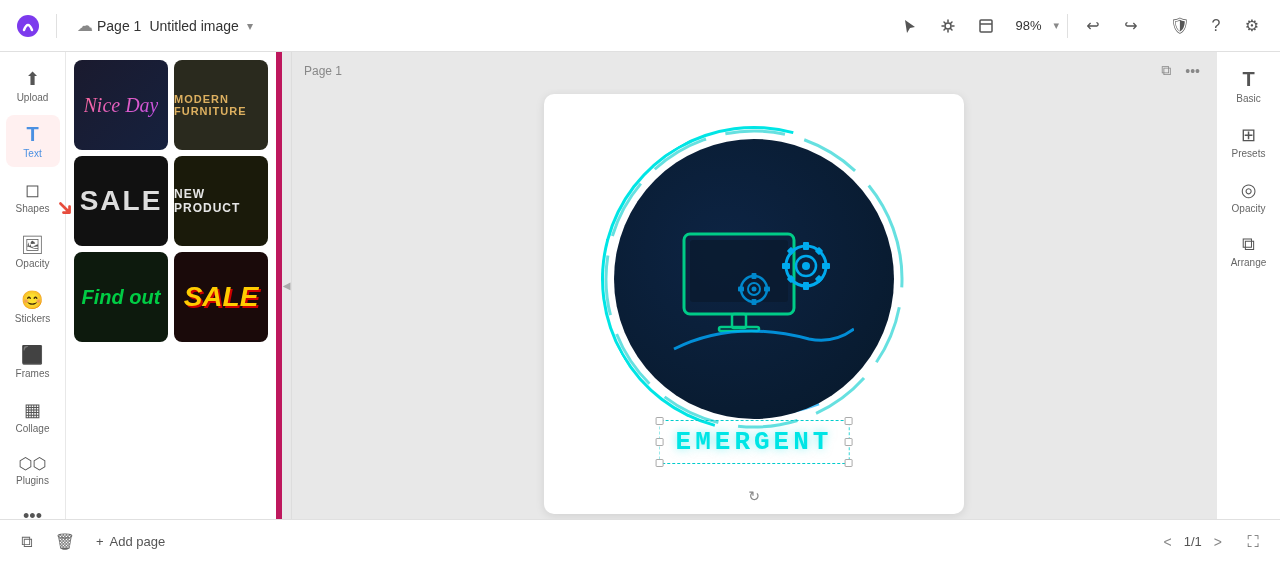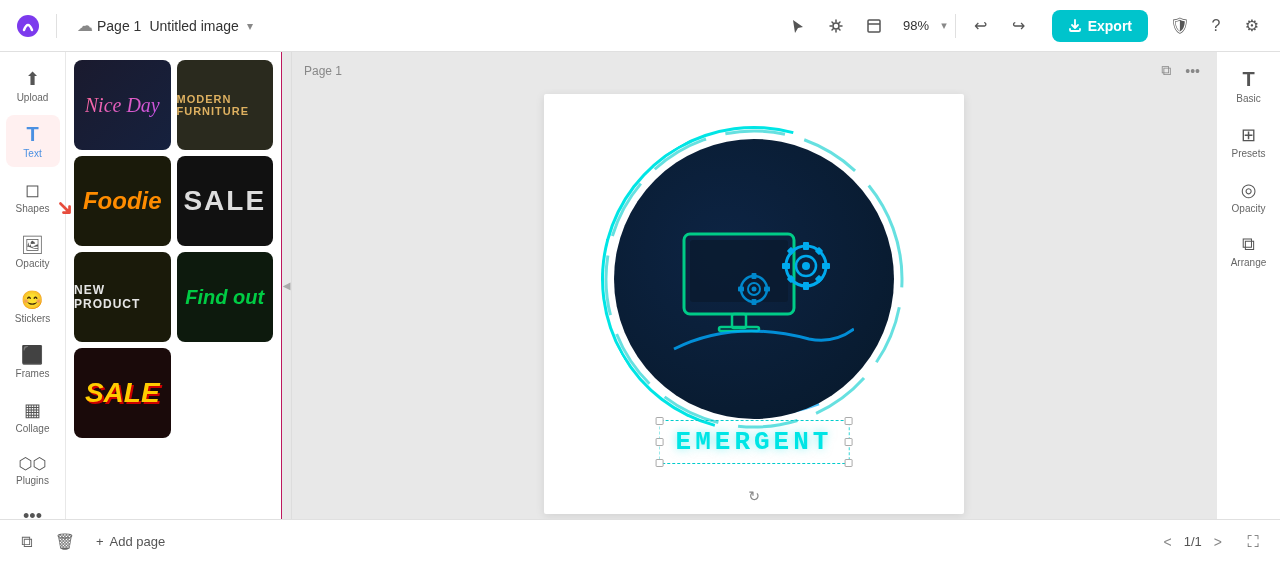--- a/index.html
+++ b/index.html
@@ -27,35 +27,35 @@
     
     .sidebar-left { width: 66px; background: #fff; border-right: 1px solid #e8e8e8; display: flex; flex-direction: column; align-items: center; padding-top: 8px; gap: 4px; }
     .sidebar-item { display: flex; flex-direction: column; align-items: center; gap: 2px; width: 54px; padding: 8px 4px; border-radius: 8px; cursor: pointer; }
     .sidebar-item.active { background: #e8f4ff; }
     .sidebar-item-icon { font-size: 18px; color: #555; }
     .sidebar-item.active .sidebar-item-icon { color: #4a90e2; }
     .sidebar-item-label { font-size: 10px; color: #666; font-weight: 500; }
     .sidebar-item.active .sidebar-item-label { color: #4a90e2; }
 
     
-    .text-panel { width: 216px; background: #fff; border-right: 1px solid #be185d; overflow-y: auto; padding: 8px; }
+    .text-panel { width: 216px; background: #fff; border-right: 6px solid #be185d; overflow-y: auto; padding: 8px; }
     .text-panel::-webkit-scrollbar { width: 4px; }
     .text-panel::-webkit-scrollbar-thumb { background: #ccc; border-radius: 2px; }
 
     .text-grid { display: grid; grid-template-columns: 1fr 1fr; gap: 6px; }
     .text-card { border-radius: 8px; overflow: hidden; cursor: pointer; position: relative; height: 90px; background: #1a1a2e; display: flex; align-items: center; justify-content: center; }
     .text-card.selected { border: 2px solid #e74c3c; }
 
     
     .canvas-area { flex: 1; background: #e8e8e8; display: flex; flex-direction: column; position: relative; }
     .canvas-header { display: flex; justify-content: space-between; align-items: center; padding: 8px 12px; font-size: 12px; color: #888; }
     .canvas-header-actions { display: flex; gap: 6px; }
     .canvas-header-btn { background: none; border: none; cursor: pointer; color: #888; font-size: 14px; padding: 2px 4px; border-radius: 4px; }
     .canvas-wrapper { flex: 1; display: flex; align-items: center; justify-content: center; overflow: hidden; }
-    .canvas { background: #fff; width: 420px; height: 420px; position: relative; border-radius: 2px; box-shadow: 0 2px 10px rgba(0,0,0,0.1); }
+    .canvas { background: #fff; width: 420px; height: 420px; position: relative; border-radius: 10px; box-shadow: 0 2px 10px rgba(0,0,0,0.1); }
     .canvas-image { width: 100%; height: 100%; display: flex; align-items: center; justify-content: center; position: relative; padding-bottom: 60px; }
 
     
     .design-circle { width: 280px; height: 280px; border-radius: 50%; background: radial-gradient(circle at 40% 40%, #0d2444, #071829); display: flex; align-items: center; justify-content: center; position: relative; overflow: visible; }
     .design-circle::before { content: ''; position: absolute; width: 300px; height: 300px; border-radius: 50%; border: 3px solid transparent; border-top-color: #00e5e5; border-left-color: #00e5e5; transform: rotate(-30deg); }
 
     .selected-text-box { position: absolute; bottom: 20px; left: 50%; transform: translateX(-50%); border: 1px dashed #00cccc; padding: 6px 16px; border-radius: 2px; }
     .selected-text-content { font-family: 'Courier New', monospace; font-size: 26px; font-weight: 900; color: #00e5e5; letter-spacing: 4px; text-align: center; text-shadow: 0 0 10px rgba(0,229,229,0.5); }
     .handle { position: absolute; width: 8px; height: 8px; background: #fff; border: 1px solid #aaa; border-radius: 1px; }
     .handle-tl { top: -4px; left: -4px; }
@@ -136,26 +136,20 @@
           <path d="M2 6h12" stroke="#555" stroke-width="1.5"></path>
         </svg>
     </button>
     <span class="topbar-zoom">98%</span>
     <span style="font-size:11px;color:#888;">▾</span>
     <div class="divider-v"></div>
     <button class="topbar-btn">↩</button>
     <button class="topbar-btn">↪</button>
   </div>
 
-  <button class="topbar-export">
-    <svg width="14" height="14" viewBox="0 0 14 14" fill="none">
-        <path d="M7 1v8M4 6l3 3 3-3M2 10v1a1 1 0 001 1h8a1 1 0 001-1v-1" stroke="white" stroke-width="1.8" stroke-linecap="round" stroke-linejoin="round"></path>
-      </svg>
-    <span>Export</span>
-  </button>
   <div class="topbar-right-icons">
     <button class="topbar-icon-btn">🛡</button>
     <button class="topbar-icon-btn">?</button>
     <button class="topbar-icon-btn">⚙</button>
   </div>
 </div>
 
 <div class="main">
 
   <div class="sidebar-left">
@@ -204,23 +198,20 @@
         <span class="nice-day-text">Nice Day</span>
       </div>
 
       <div class="text-card" style="background: #2a2a1e;">
         <span class="modern-furniture-text">Modern Furniture</span>
       </div>
 
 
 
 
-      <div class="text-card" style="background: #1a1a0a;">
-        <span class="foodie-text">Foodie</span>
-      </div>
 
       <div class="text-card" style="background: #111;">
         <span class="sale-text-dark">SALE</span>
       </div>
 
       <div class="text-card" style="background: #1a1a0a;">
         <span class="new-product-text">NEW PRODUCT</span>
       </div>
 
       <div class="text-card" style="background: #0d1a0d;">

